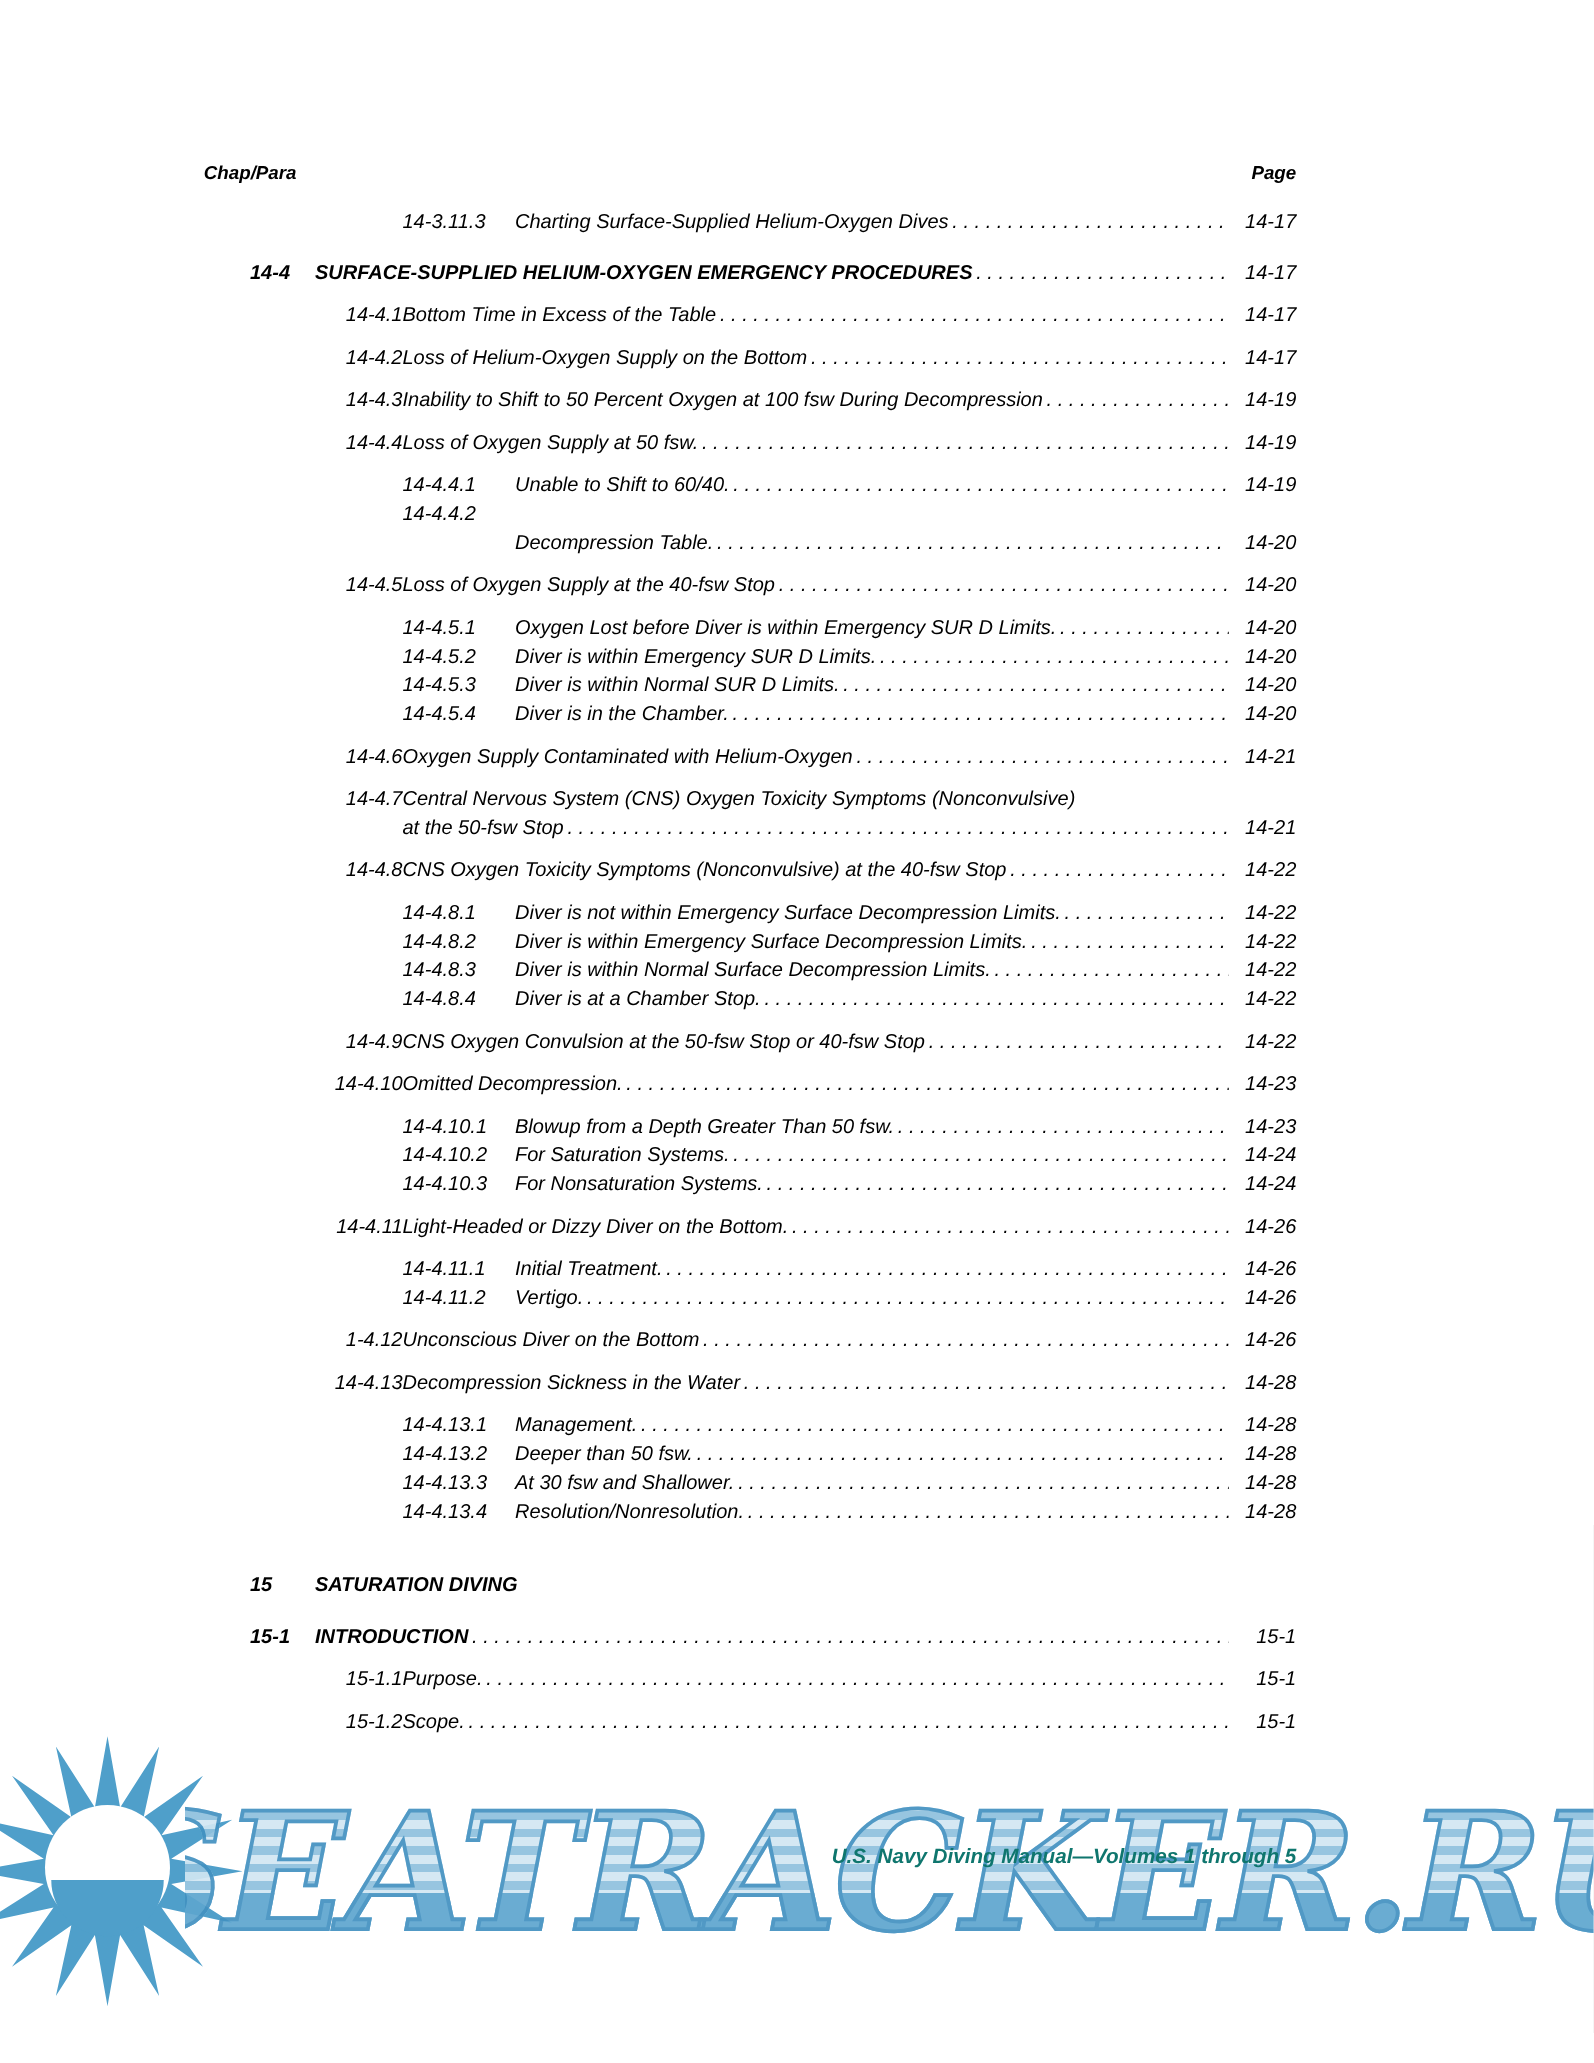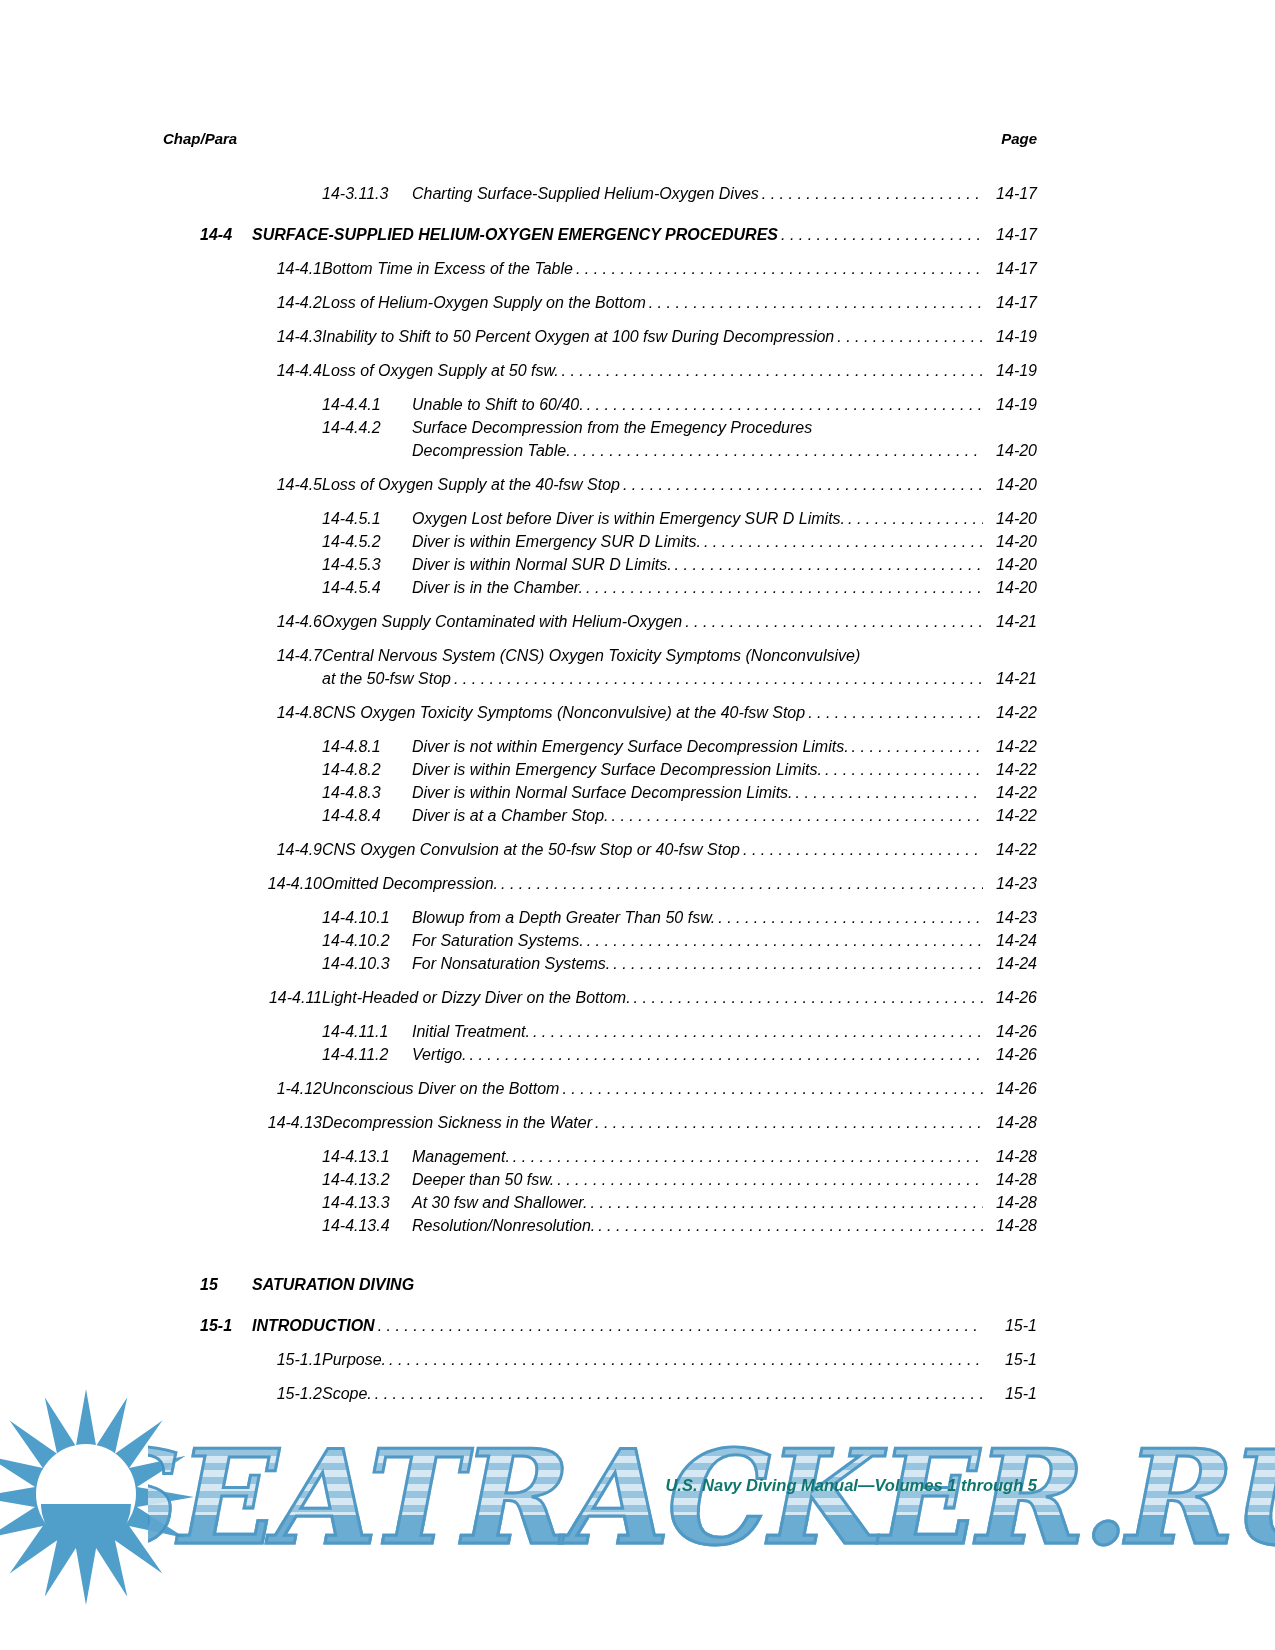--- a/index.html
+++ b/index.html
@@ -18,21 +18,21 @@
     position:absolute;left:163px;top:130px;width:874px;
     display:flex;justify-content:space-between;
     font-size:15px;font-weight:bold;
   }
   
   .toc{
     position:absolute;left:163px;top:166px;width:874px;
     font-size:16px;line-height:23px;
   }
   .row{margin-top:11px;}
-  .row:first-child{margin-top:16px;}
+  .row:first-child{margin-top:0;}
   .row.tight{margin-top:0;}
   .row.section{margin-top:18px;}
   .row.chapter{margin-top:36px;}
   .line{display:flex;align-items:baseline;}
   .level1{padding-left:37px;}
   .level2{padding-left:89px;}
   .level3{padding-left:159px;}
   .level1 .num{width:52px;flex:none;}
   .level2 .num{width:70px;flex:none;text-align:right;}
   .level3 .num{width:90px;flex:none;}
@@ -143,21 +143,20 @@
         <div class="line">
           <span class="num">14-4.4.1</span>
           <span class="title">Unable to Shift to 60/40.</span>
           <span class="leader"></span>
           <span class="pagecol">14-19</span>
         </div>
       </div>
       <div class="row level3 tight">
         <div class="line">
           <span class="num">14-4.4.2</span>
-          <span class="title">Surface Decompression from the Emegency Procedures</span>
         </div>
         <div class="line cont">
           <span class="title">Decompression Table.</span>
           <span class="leader"></span>
           <span class="pagecol">14-20</span>
         </div>
       </div>
       <div class="row level2">
         <div class="line">
           <span class="num">14-4.5</span>

